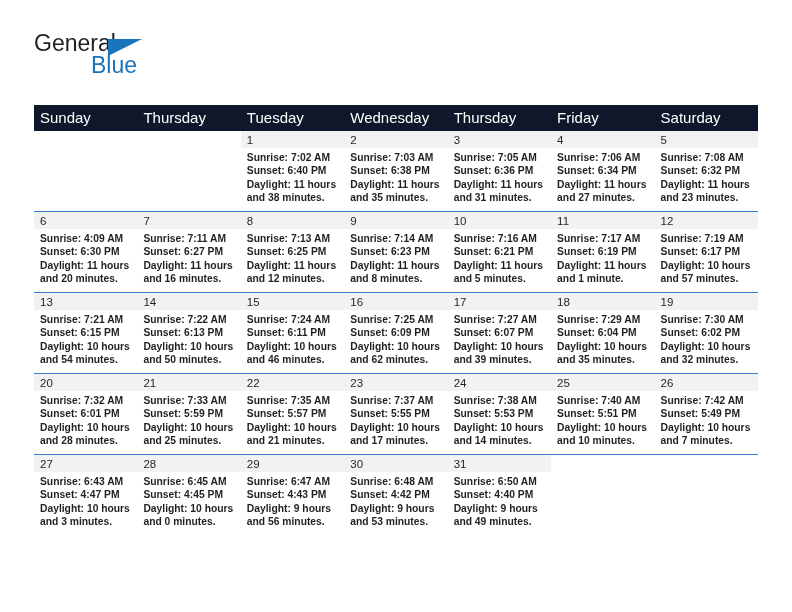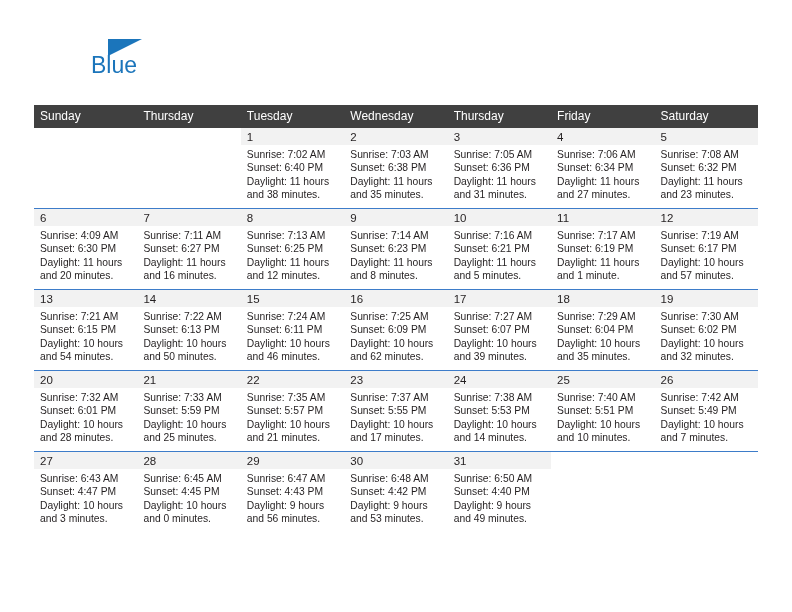--- a/index.html
+++ b/index.html
@@ -93,23 +93,23 @@
     left: 34px;
     top: 105px;
     width: 724px;
     border-collapse: collapse;
     table-layout: fixed;
   }
   .calendar col {
     width: 103.43px;
   }
   .dow-row th {
-    background: #404040;
+    background: #0f172a;
     color: #ffffff;
-    font-size: 12px;
+    font-size: 15px;
     font-weight: normal;
     text-align: left;
     padding: 4px 0 5px 6px;
     height: 11px;
     border: 0;
   }
   .week-row td {
     vertical-align: top;
     padding: 0;
     border: 0;
@@ -134,36 +134,38 @@
     box-sizing: border-box;
   }
   .cell-blank .date-band {
     background: #ffffff;
   }
   .info {
     padding: 3px 4px 0 6px;
     font-size: 10.3px;
     line-height: 13.4px;
     color: #231f20;
+    font-weight: bold;
   }
   .info div {
     white-space: nowrap;
   }
   .daylight {
     white-space: normal !important;
   }
 </style>
 </head>
 <body>
 
 <div class="page">
 
   <div class="header">
 
     <div class="brand">
+      <span class="brand-general">General</span>
       <span class="brand-triangle"></span>
       <span class="brand-blue">Blue</span>
     </div>
 
     <div class="title-block">
     </div>
 
   </div>
 
   <table class="calendar">

